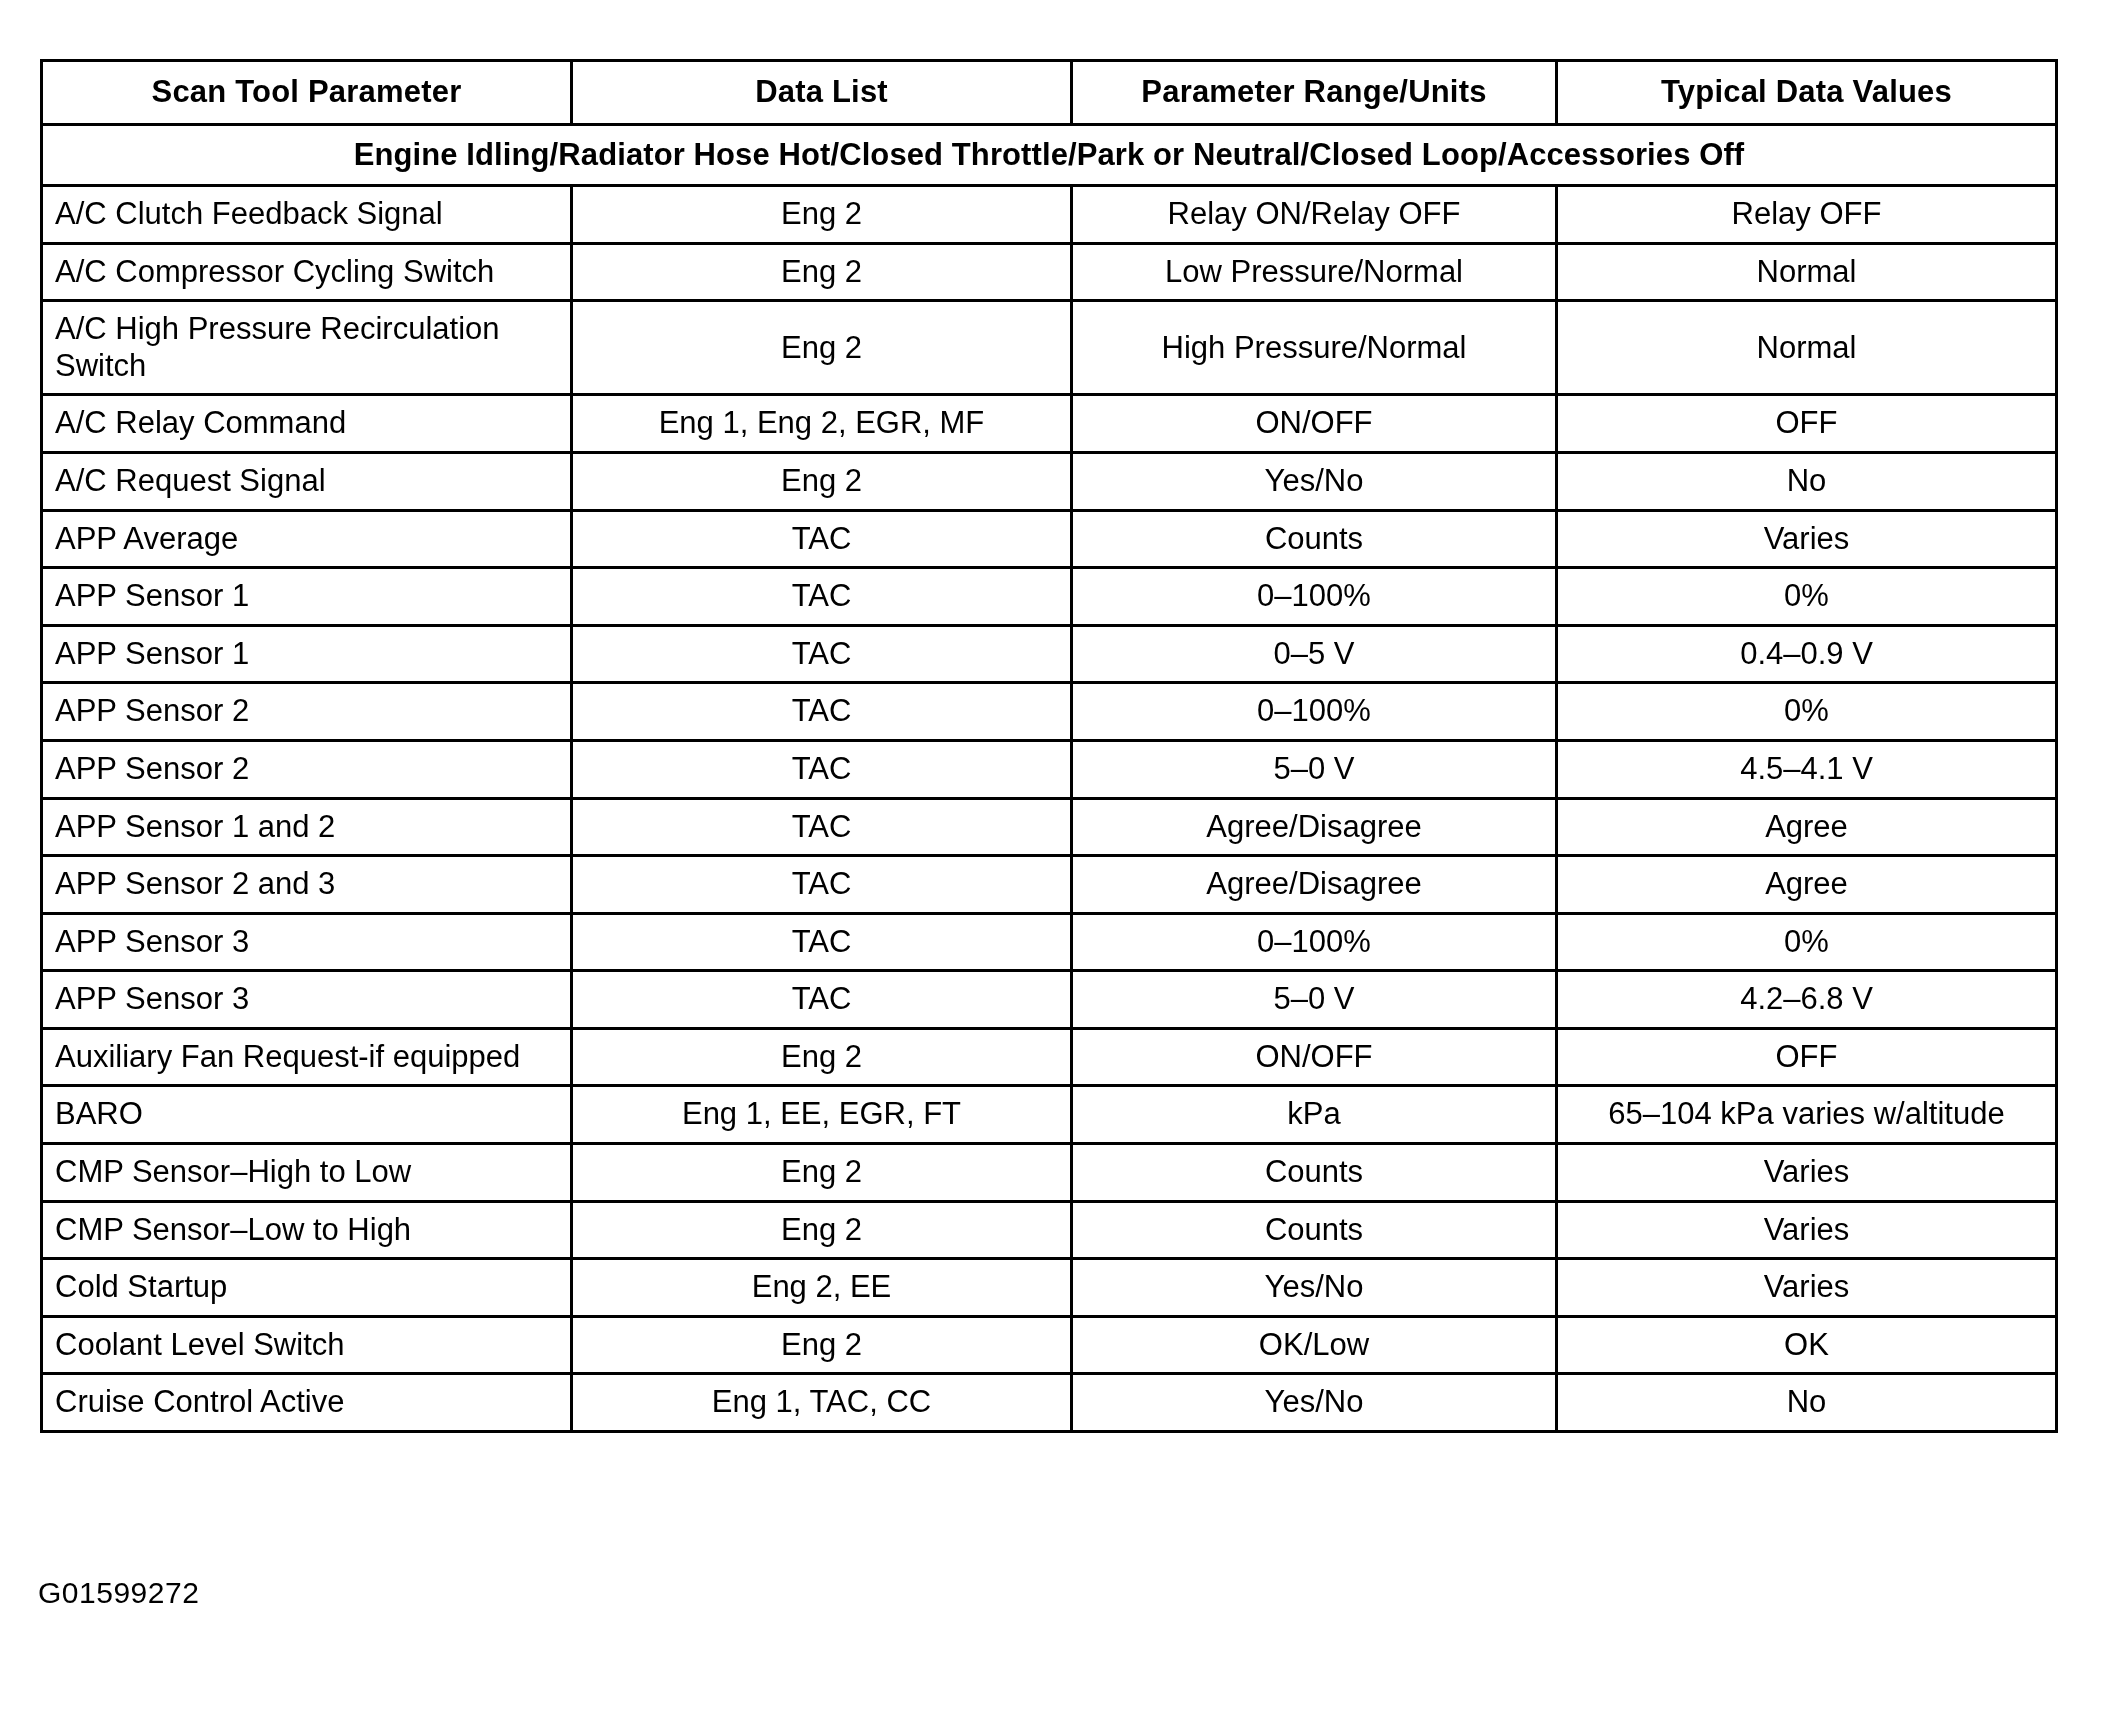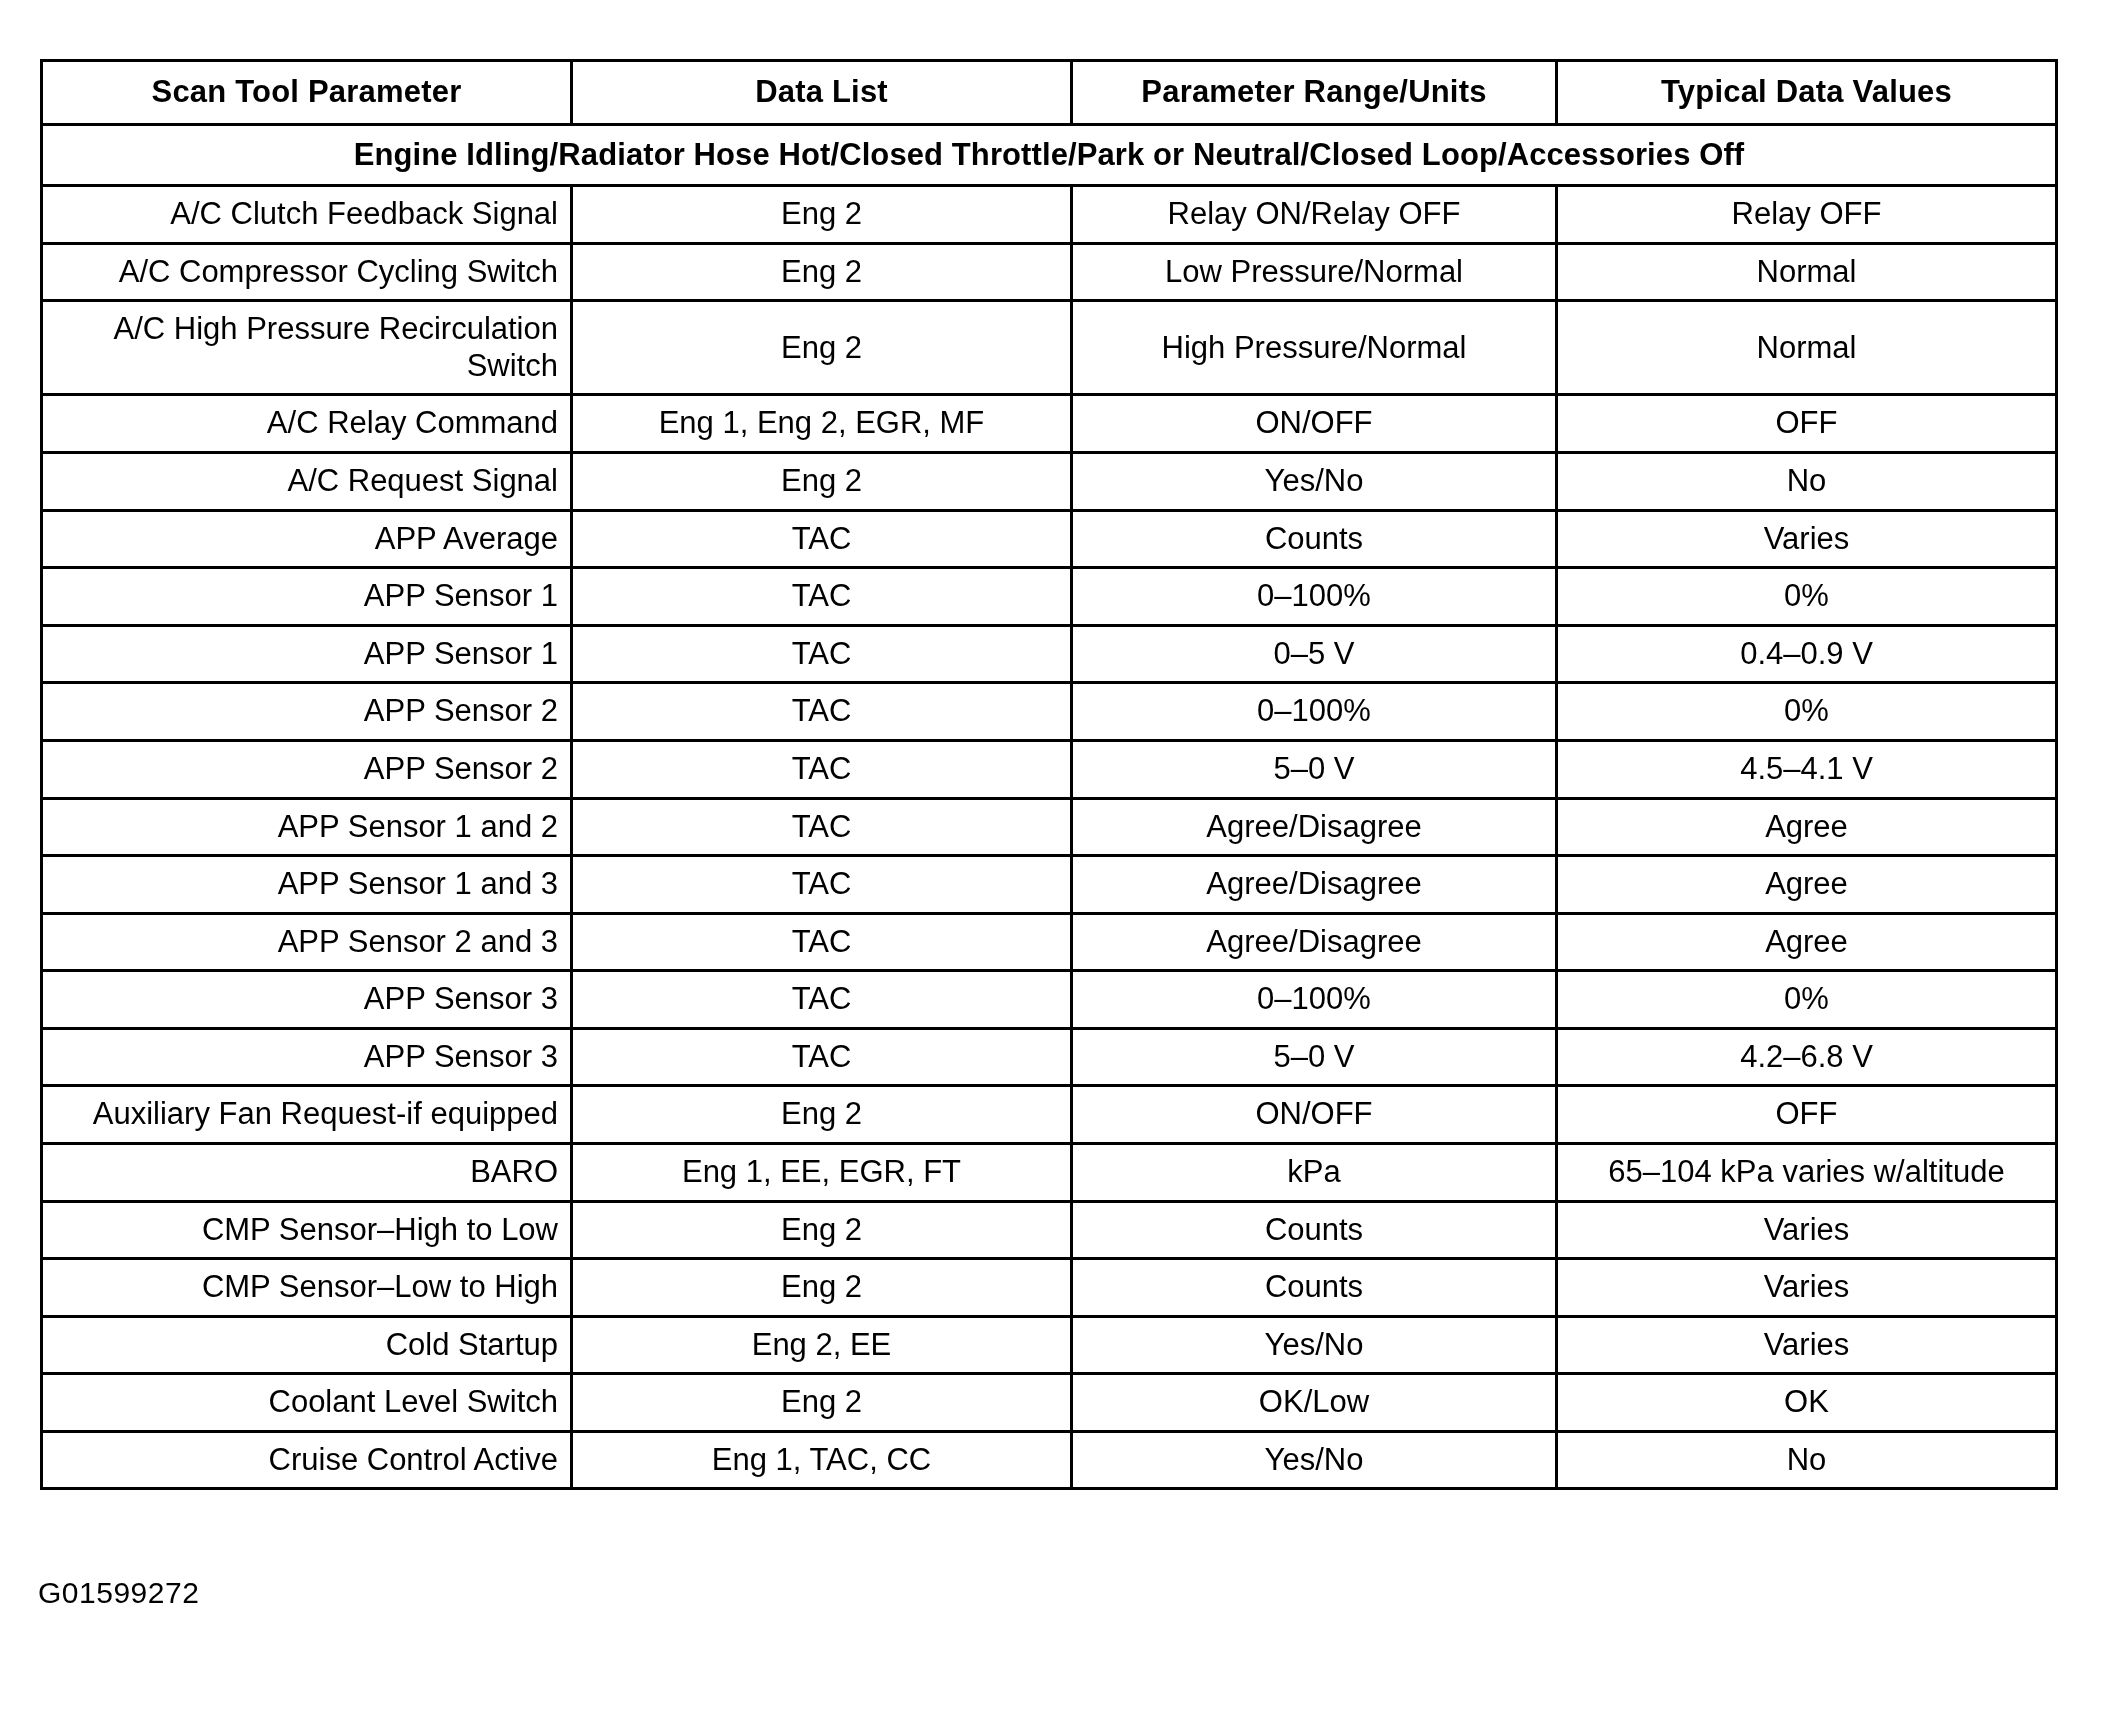--- a/index.html
+++ b/index.html
@@ -46,21 +46,21 @@
     letter-spacing: 0.2px;
     padding: 12px 10px;
   }
   tr.section-row td {
     text-align: center;
     font-weight: bold;
     padding: 11px 10px;
     letter-spacing: 0.1px;
   }
   td.param {
-    text-align: right;
+    text-align: left;
     padding-left: 16px;
   }
   td.center {
     text-align: center;
   }
   .figure-id {
     position: absolute;
     left: 38px;
     bottom: 36px;
     font-size: 30px;
@@ -151,26 +151,20 @@
           <td class="center">5–0 V</td>
           <td class="center">4.5–4.1 V</td>
         </tr>
         <tr>
           <td class="param">APP Sensor 1 and 2</td>
           <td class="center">TAC</td>
           <td class="center">Agree/Disagree</td>
           <td class="center">Agree</td>
         </tr>
         <tr>
-          <td class="param">APP Sensor 1 and 3</td>
-          <td class="center">TAC</td>
-          <td class="center">Agree/Disagree</td>
-          <td class="center">Agree</td>
-        </tr>
-        <tr>
           <td class="param">APP Sensor 2 and 3</td>
           <td class="center">TAC</td>
           <td class="center">Agree/Disagree</td>
           <td class="center">Agree</td>
         </tr>
         <tr>
           <td class="param">APP Sensor 3</td>
           <td class="center">TAC</td>
           <td class="center">0–100%</td>
           <td class="center">0%</td>

